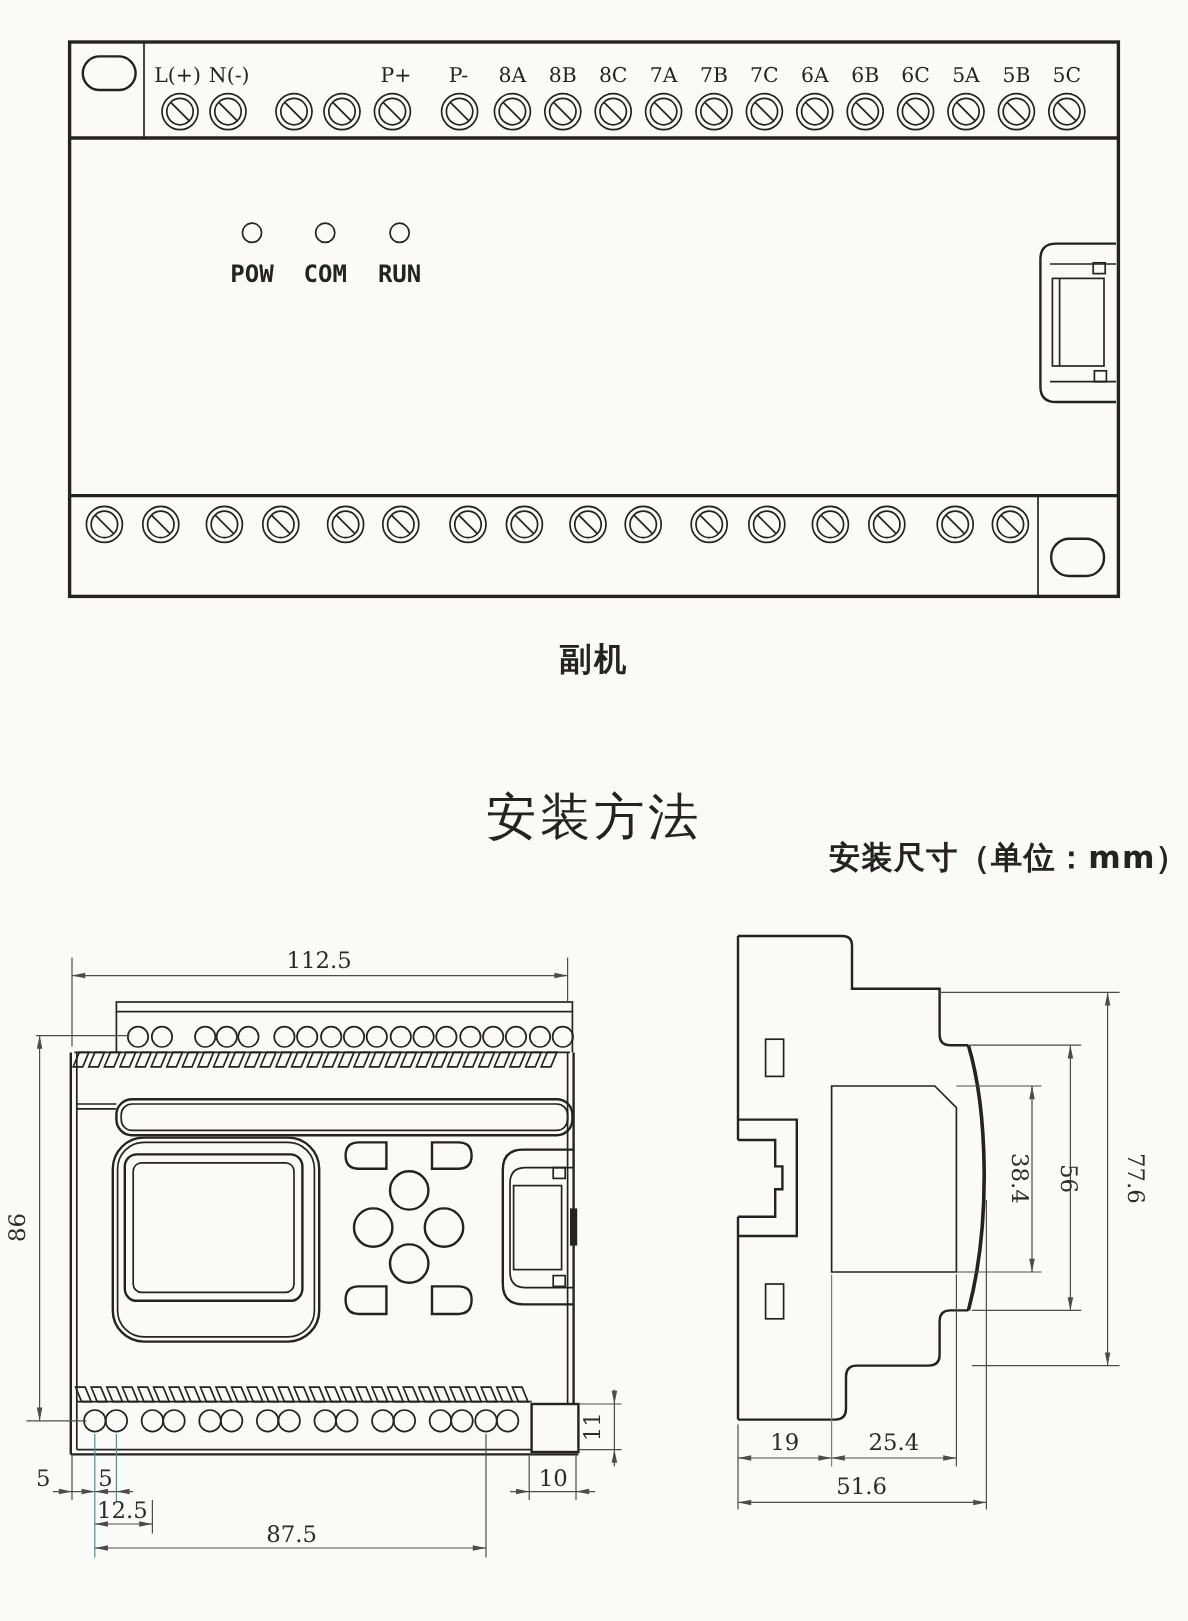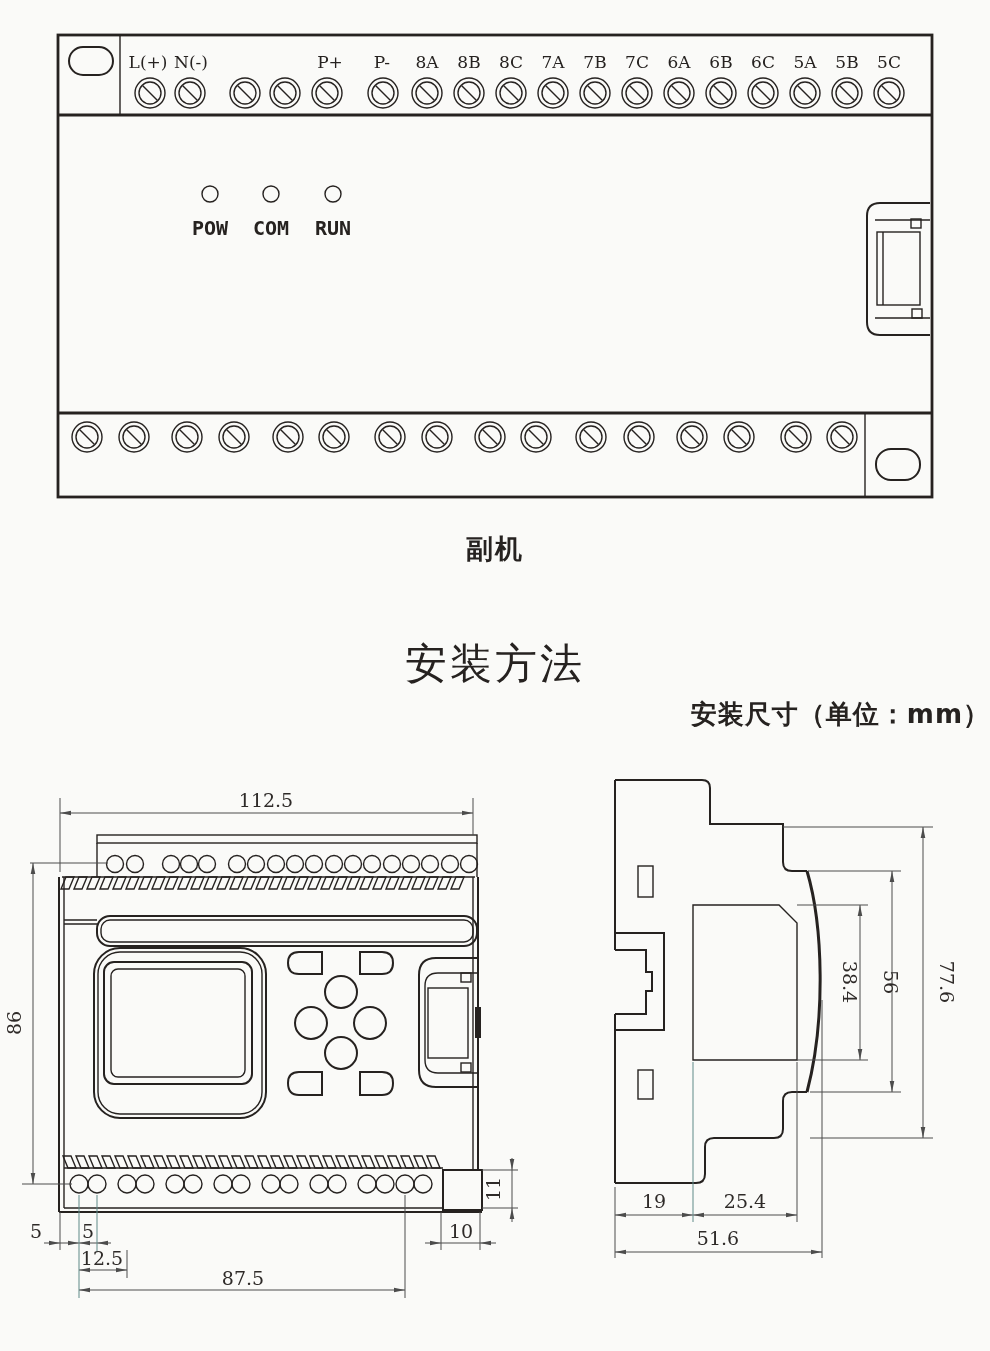--- a/index.html
+++ b/index.html
@@ -1,21 +1,21 @@
 <!DOCTYPE html>
 <html><head>
 <meta charset="utf-8">
 <style>
   html,body{margin:0;padding:0;background:#fafaf8;}
   .page{position:relative;width:990px;height:1351px;background:#fafaf8;overflow:hidden;
         font-family:"Liberation Sans",sans-serif;color:#262220;}
   svg{position:absolute;left:0;top:0;}
   .cap{position:absolute;left:0;width:990px;text-align:center;}
   .cap-sub{font-family:"DejaVu Serif","Liberation Serif",serif;font-weight:bold;font-size:27px;letter-spacing:2px;}
-  .cap-title{font-family:"DejaVu Sans","Liberation Sans",sans-serif;font-weight:500;font-size:42px;letter-spacing:3px;}
+  .cap-title{font-family:"DejaVu Sans","Liberation Sans",sans-serif;font-weight:500;font-size:42px;letter-spacing:3px;margin-top:17px;}
   .cap-sub2{font-family:"DejaVu Sans","Liberation Sans",sans-serif;font-weight:bold;font-size:26px;letter-spacing:1px;}
   text{fill:#262220;}
   .tlabel{font-family:"DejaVu Serif","Liberation Serif",serif;font-size:17px;text-anchor:middle;}
   .led{font-family:"DejaVu Sans Mono","Liberation Mono",monospace;font-weight:bold;font-size:20px;text-anchor:middle;}
   .dim{font-family:"DejaVu Serif","Liberation Serif",serif;font-size:19px;text-anchor:middle;fill:#2e2a28;}
   .ln{stroke:#262220;fill:none;}
   .thin{stroke-width:1.4;} .med{stroke-width:2;} .thick{stroke-width:2.8;}
   .dln{stroke:#4c4c4c;stroke-width:1;fill:none;}
   .tln{stroke:#5e8a88;stroke-width:1;fill:none;}
 </style>

